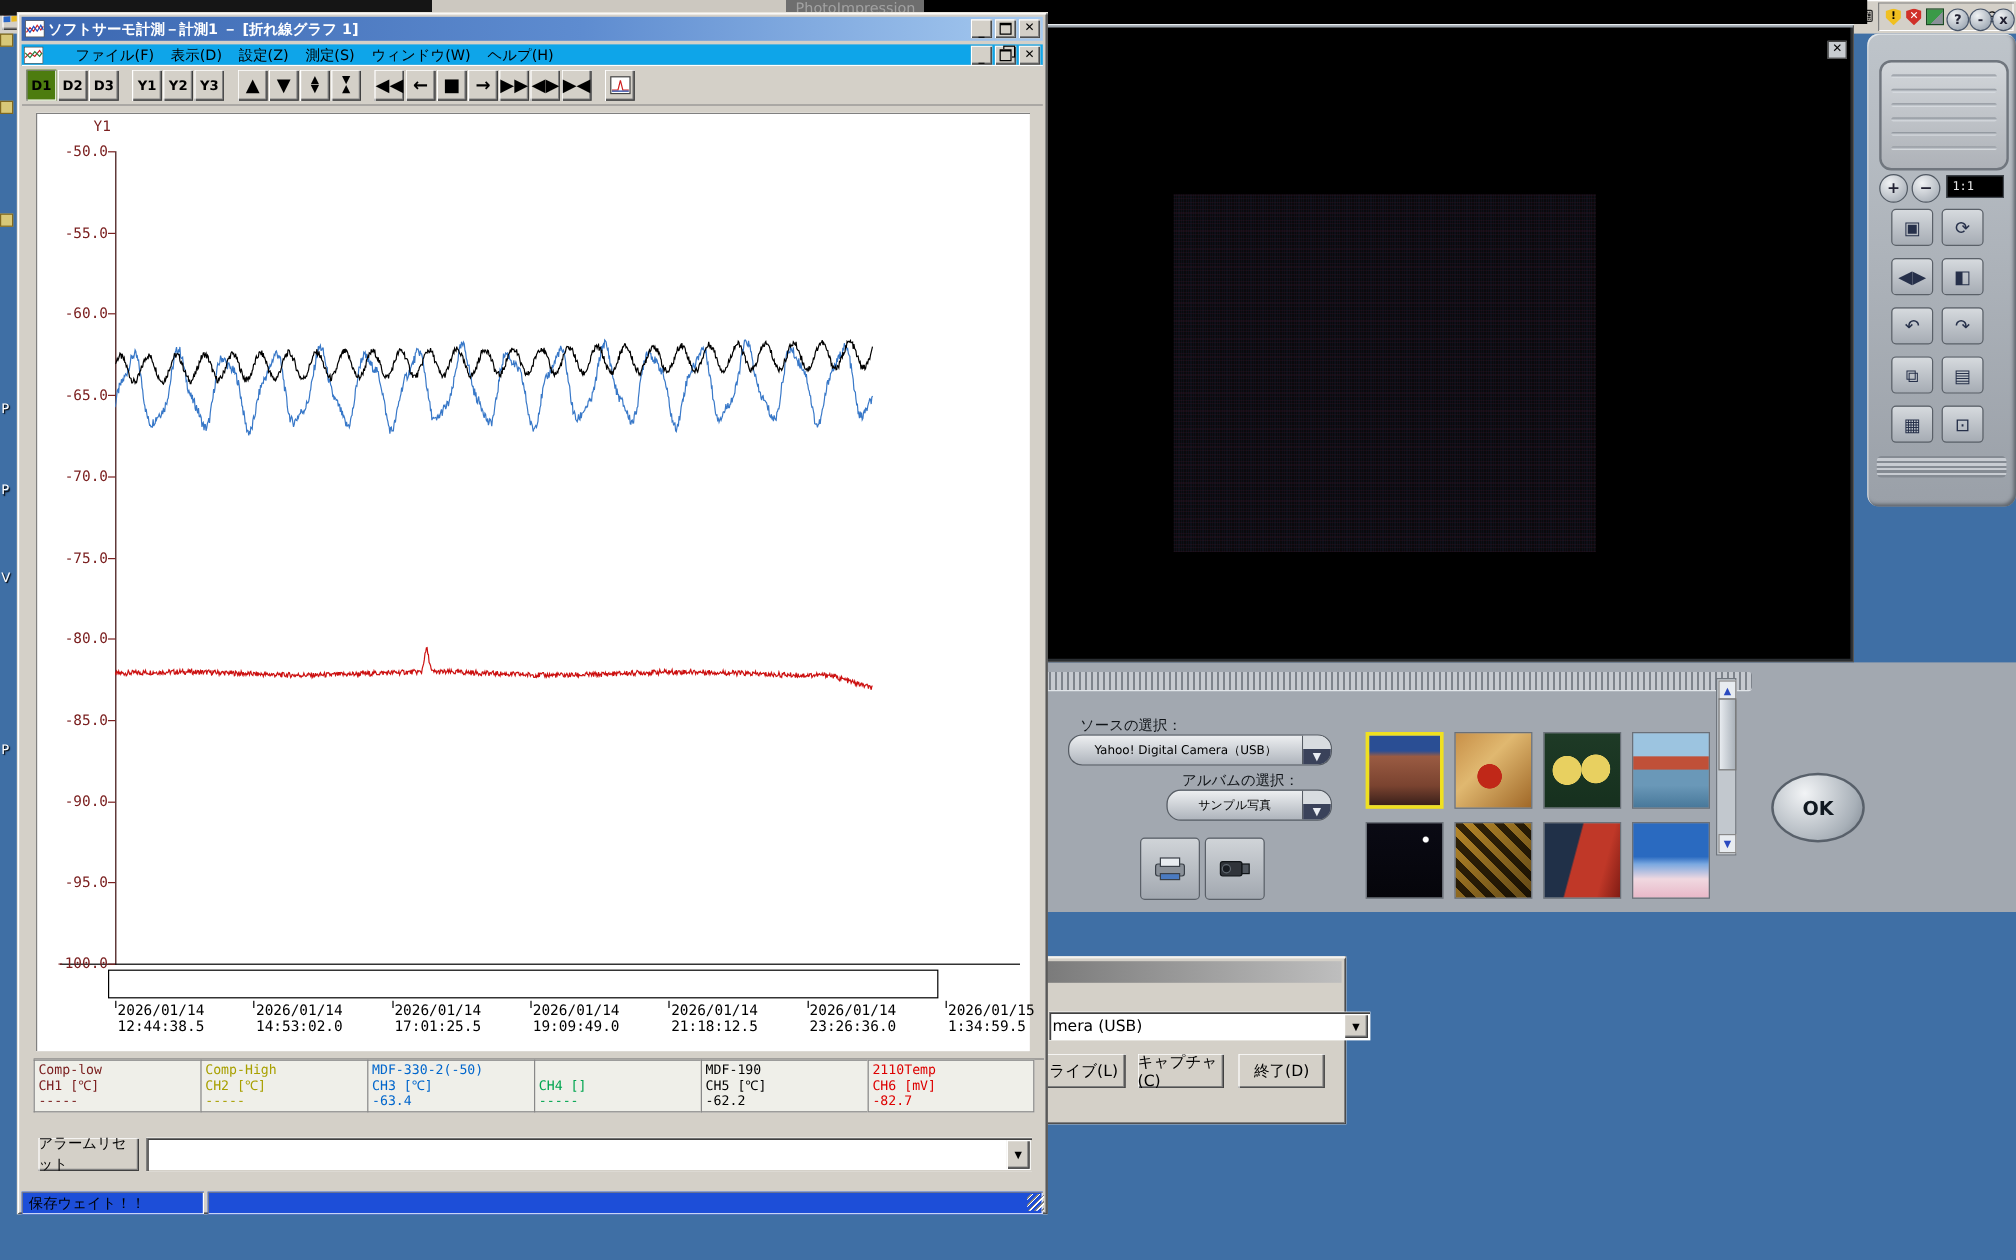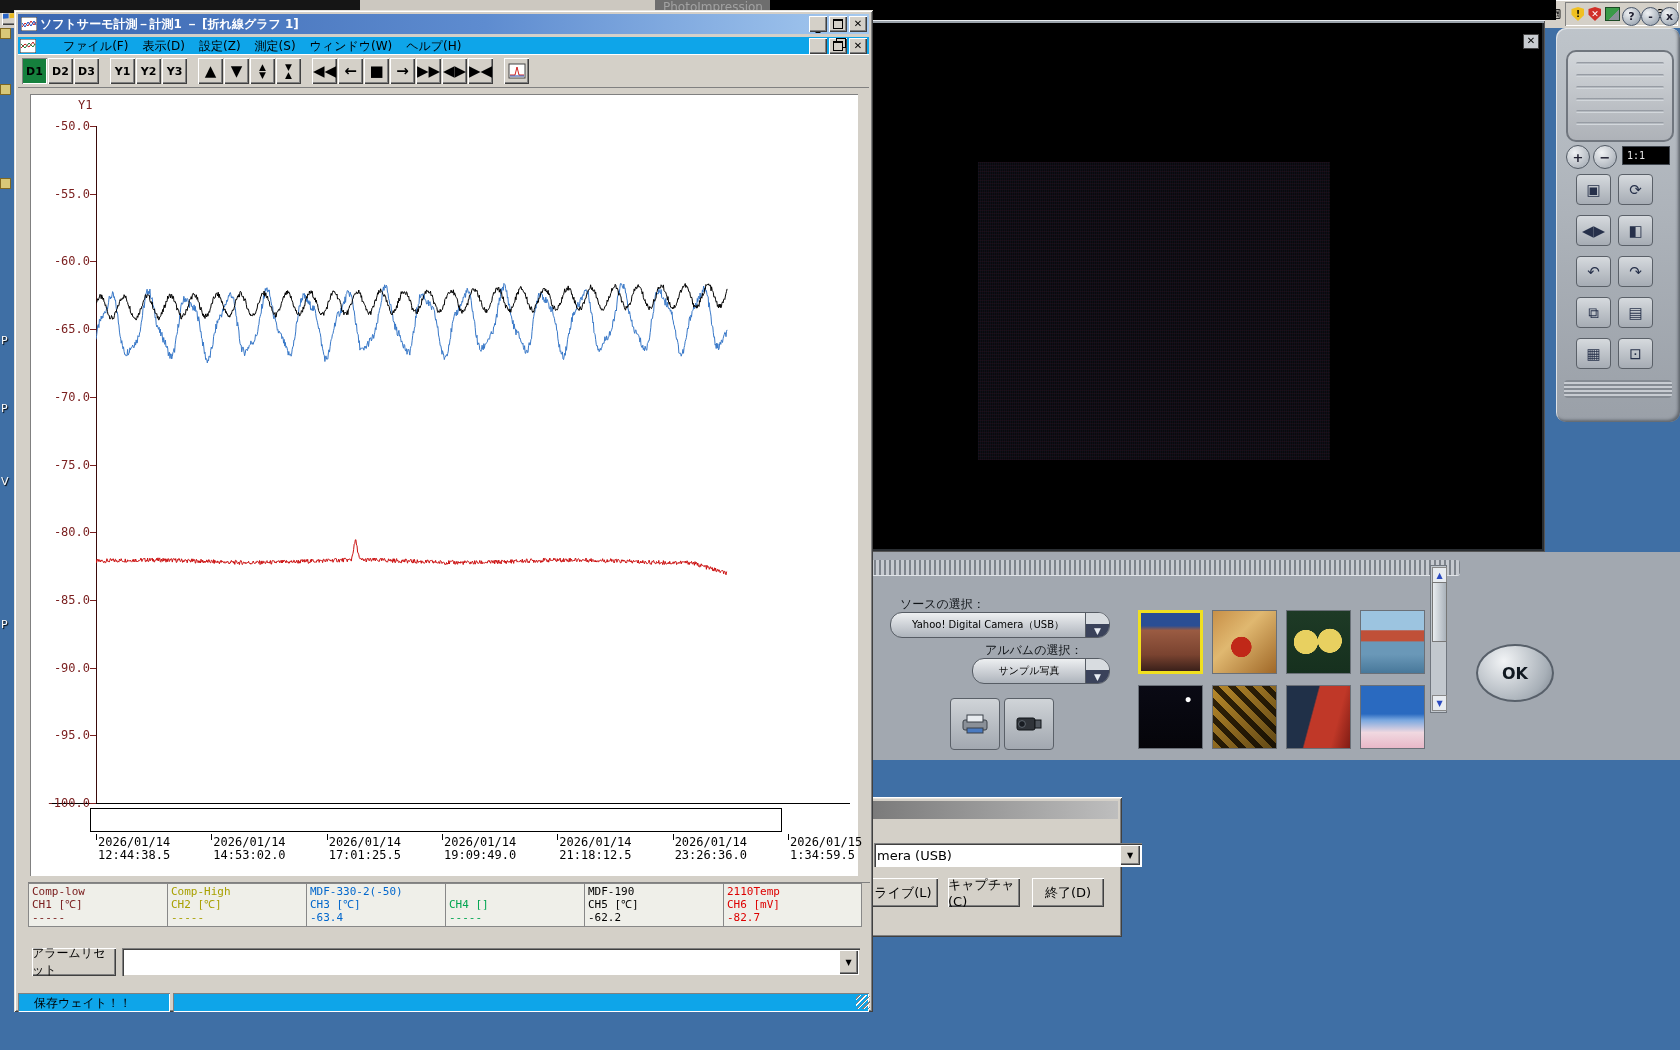--- a/index.html
+++ b/index.html
@@ -2,21 +2,21 @@
 <html><head>
 <meta charset="utf-8">
 <style>
   html,body{margin:0;padding:0;background:#3F6FA5;}
   #screen{position:relative;width:1680px;height:1050px;overflow:hidden;
     font-family:"DejaVu Sans","Liberation Sans",sans-serif;font-size:12px;
     -webkit-font-smoothing:none;}
   .abs{position:absolute;}
   .btn{background:#D4D0C8;box-shadow:inset 1px 1px 0 #FFFFFF,inset -1px -1px 0 #404040,inset -2px -2px 0 #808080;
        display:flex;align-items:center;justify-content:center;color:#000;cursor:default;}
-  .btn.pressed{background:#15803d;box-shadow:inset 1px 1px 0 #808080,inset -1px -1px 0 #FFFFFF;}
+  .btn.pressed{background:#4d7c0f;box-shadow:inset 1px 1px 0 #808080,inset -1px -1px 0 #FFFFFF;}
   .tiny-caption-btn{width:18px;height:16px;font-size:10px;font-weight:bold;line-height:10px;}
   
   #thermo{left:14px;top:10px;width:859px;height:1002px;z-index:30;background:#D4D0C8;
     box-shadow:inset 1px 1px 0 #E8E4DC,inset -1px -1px 0 #404040,inset 2px 2px 0 #FFFFFF,inset -2px -2px 0 #808080;}
   #thermo-titlebar{left:4px;top:4px;width:851px;height:20px;
     background:linear-gradient(90deg,#3A66B0 0%,#5E8CD0 55%,#A6CAF0 100%);
     display:flex;align-items:center;color:#fff;font-weight:bold;}
   #thermo-title{white-space:nowrap;overflow:hidden;}
   .caption-btns{margin-left:auto;display:flex;gap:2px;padding-right:2px;}
   #thermo-menubar{left:4px;top:27px;width:851px;height:18px;display:flex;align-items:center;gap:18px;background:#0ea5e9;}
@@ -43,22 +43,22 @@
   #legend{left:14px;top:872px;width:842px;height:44px;display:flex;border-top:1px solid #808080;}
   .legend-cell{width:139px;box-sizing:border-box;border:1px solid #888;border-right:none;background:#EFEFE9;
     font-family:"DejaVu Sans Mono",monospace;font-size:11px;line-height:13px;padding:1px 3px;overflow:hidden;white-space:nowrap;}
   .legend-cell:last-child{border-right:1px solid #888;}
   
   #alarm-btn{left:18px;top:938px;width:84px;height:28px;font-size:12px;}
   #alarm-combo{left:108px;top:938px;width:738px;height:28px;background:#fff;
     box-shadow:inset 1px 1px 0 #808080,inset 2px 2px 0 #404040,inset -1px -1px 0 #D4D0C8;}
   #alarm-combo .drop{position:absolute;right:2px;top:2px;bottom:2px;width:19px;}
   #status-bar{left:4px;top:980px;width:851px;height:22px;display:flex;gap:3px;padding-top:3px;box-sizing:border-box;}
-  .status-cell{height:19px;box-shadow:inset 1px 1px 0 #808080,inset -1px -1px 0 #FFFFFF;background:#0ea5e9;
-    padding:2px 16px;box-sizing:border-box;white-space:nowrap;overflow:hidden;}
+  .status-cell{height:19px;box-shadow:inset 1px 1px 0 #808080,inset -1px -1px 0 #FFFFFF;background:#1d4ed8;
+    padding:2px 6px;box-sizing:border-box;white-space:nowrap;overflow:hidden;}
   #resize-grip{right:3px;bottom:3px;width:14px;height:14px;
     background:repeating-linear-gradient(135deg,transparent 0 2px,#808080 2px 3px,#fff 3px 4px);}
   #pi-preview{left:820px;top:20px;width:725px;height:532px;background:#000;
     box-shadow:inset 1px 1px 0 #E6EAEE,inset -1px -1px 0 #555,inset 3px 3px 0 #9AA2AA,inset -3px -3px 0 #2A2E32;z-index:10;}
   #pi-noise{left:158px;top:142px;width:352px;height:298px;background-color:#0B090C;
     background-image:repeating-linear-gradient(0deg,rgba(60,20,40,.28) 0 1px,transparent 1px 3px),
                      repeating-linear-gradient(90deg,rgba(20,40,70,.22) 0 1px,transparent 1px 2px);}
   #pi-preview-close{right:6px;top:14px;width:14px;height:13px;background:#C8CCD0;border:1px solid #444;
     color:#000;font-size:10px;line-height:11px;text-align:center;font-weight:bold;}
   #pi-toolpanel{left:1556px;top:28px;width:124px;height:394px;border-radius:10px;z-index:10;

